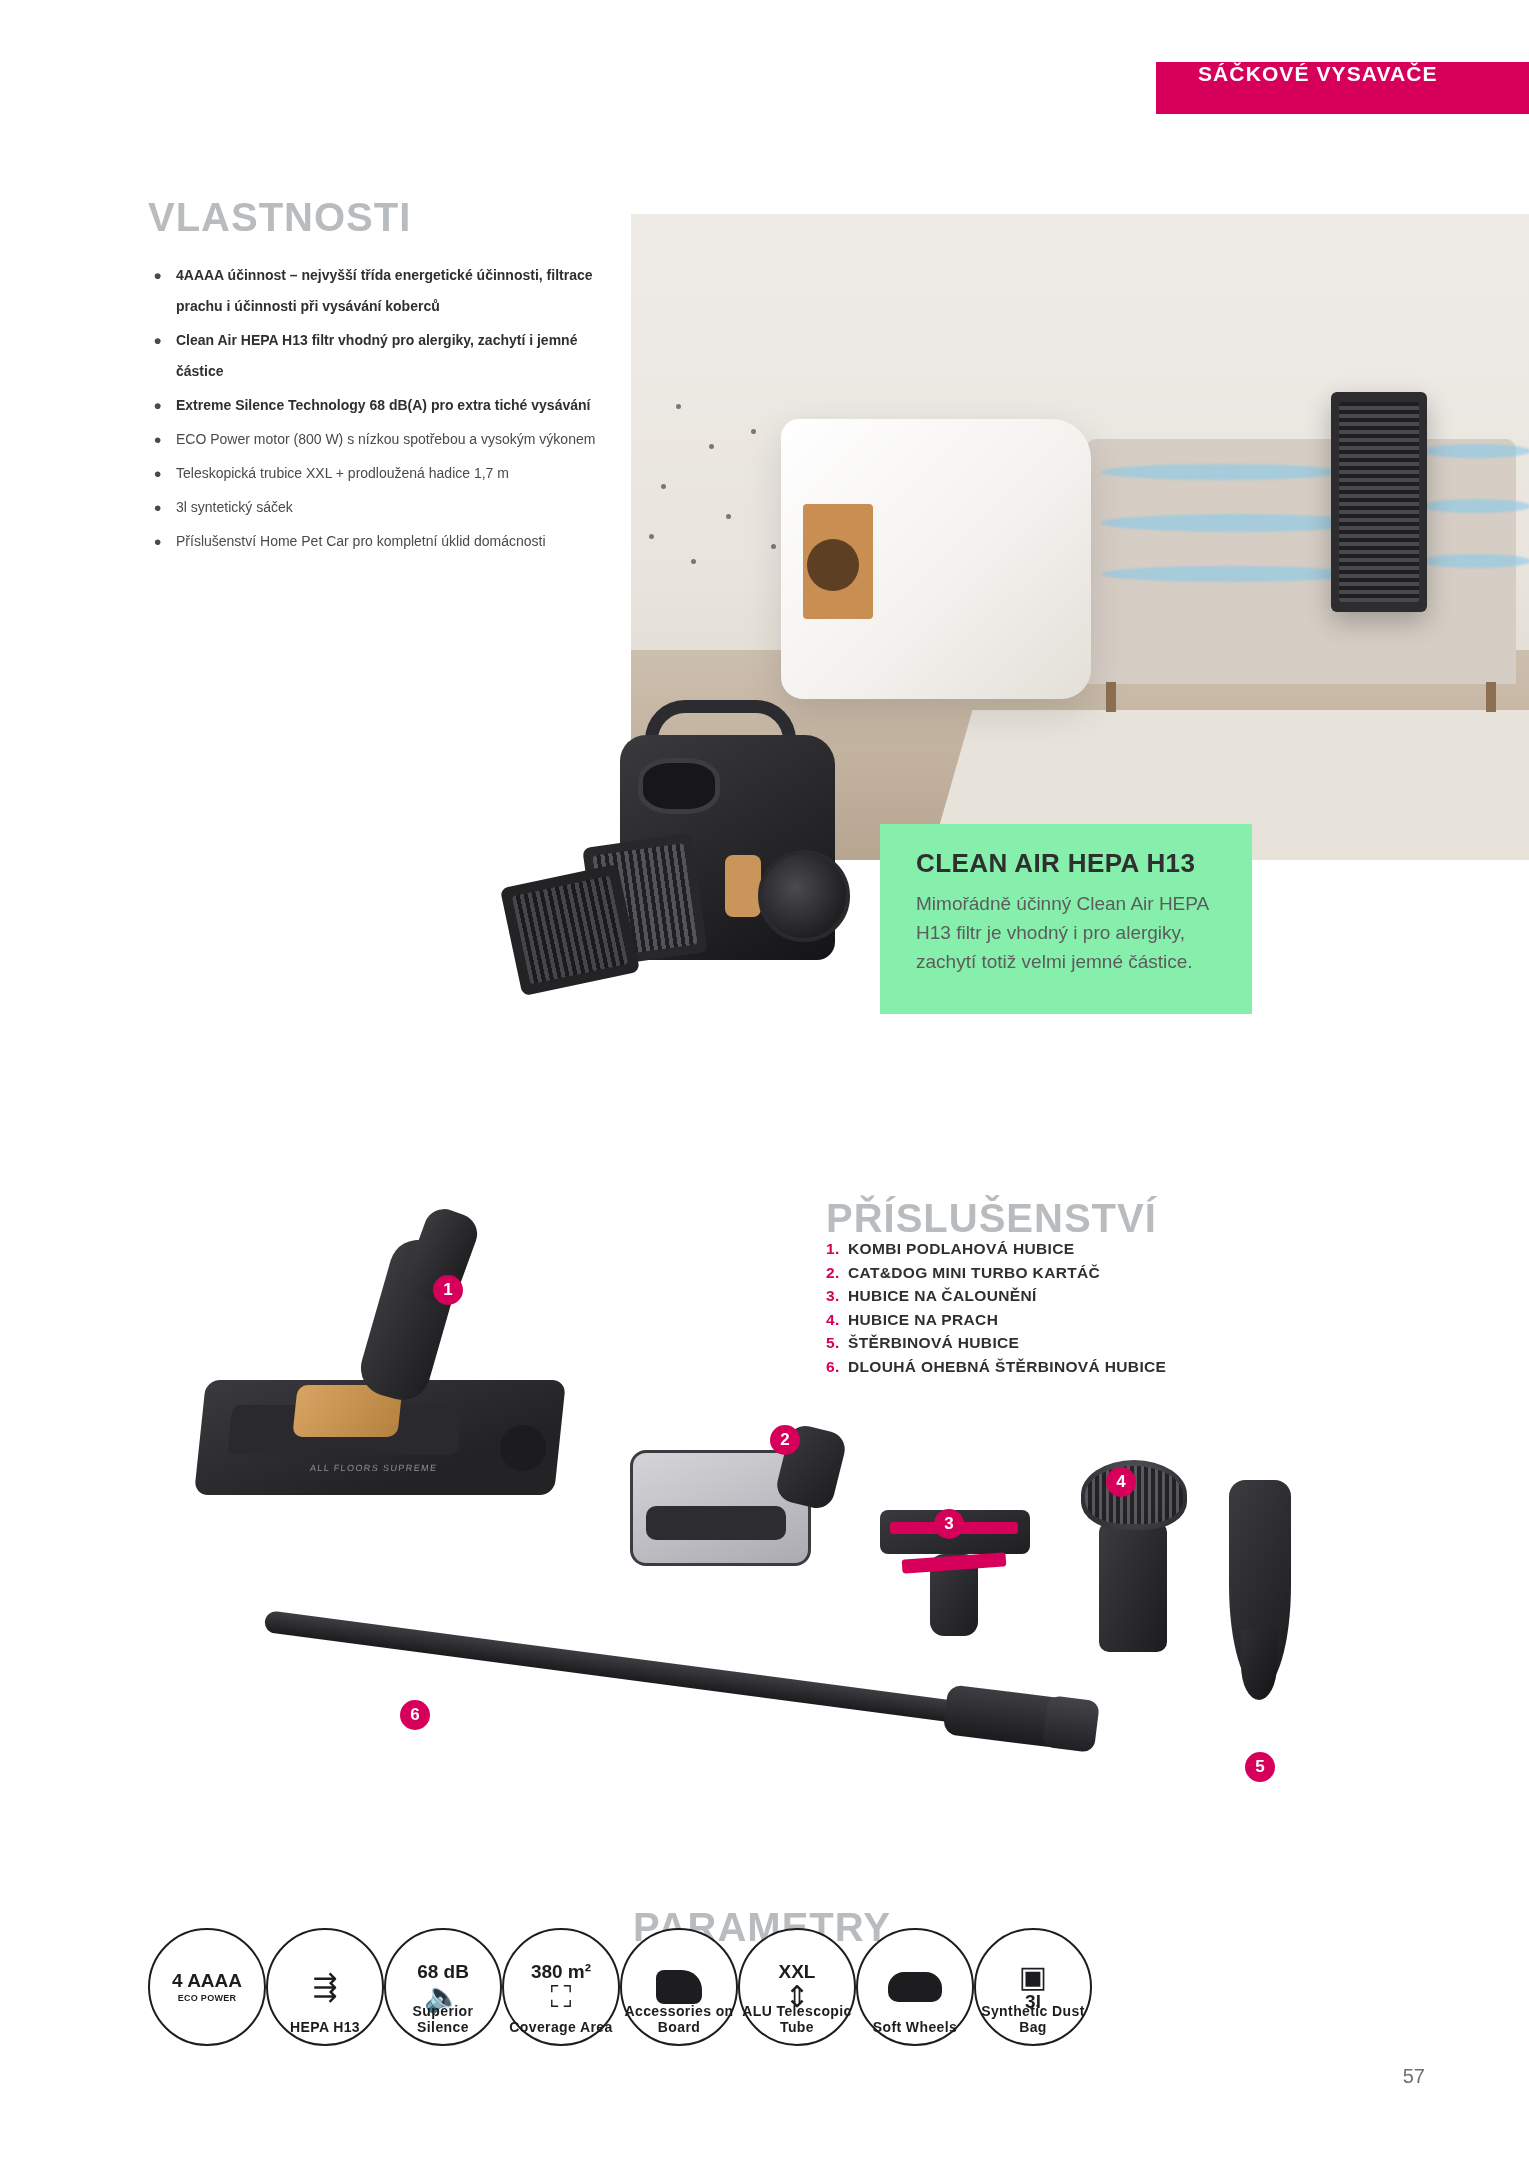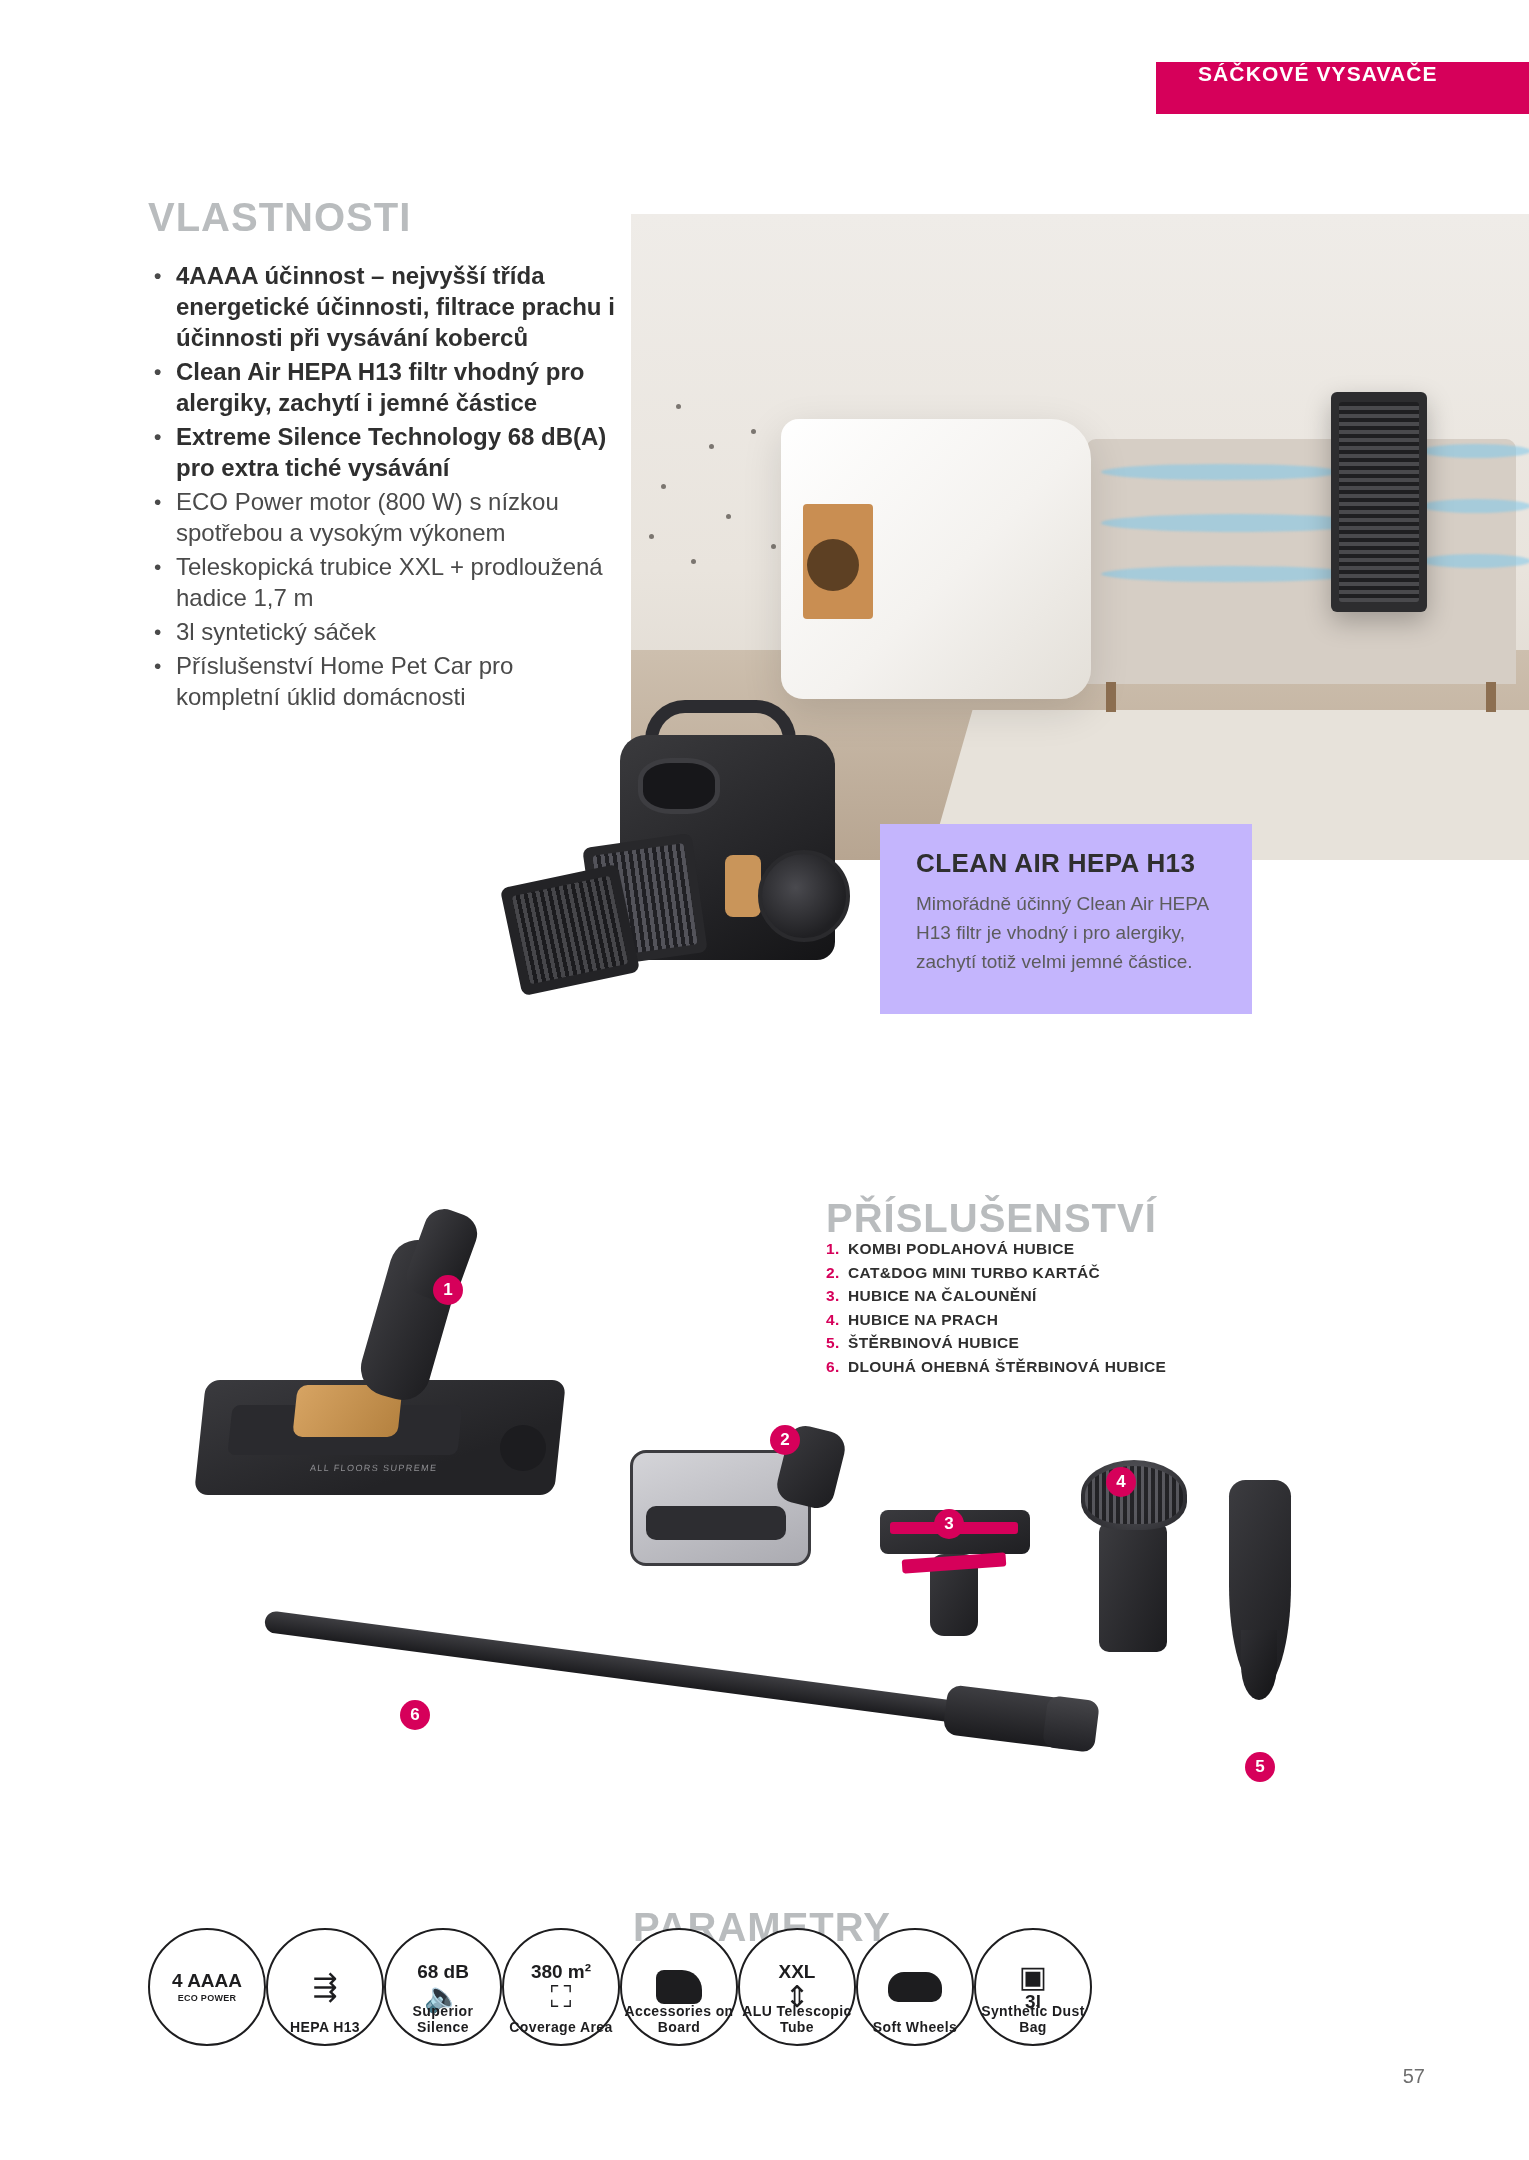--- a/index.html
+++ b/index.html
@@ -51,21 +51,21 @@
   }
   .feature-list {
     list-style: none;
     margin: 0;
     padding: 0;
   }
   .feature-list li {
     position: relative;
     padding-left: 28px;
     margin-bottom: 3px;
-    font-size: 24px;
+    font-size: 14px;
     line-height: 31px;
     color: #4a4a4a;
   }
   .feature-list li:before {
     content: "•";
     position: absolute;
     left: 6px;
     top: 0;
     font-size: 21px;
     line-height: 31px;
@@ -285,21 +285,21 @@
     border-radius: 4px;
   }
 
   
   .hepa-card {
     position: absolute;
     left: 880px;
     top: 824px;
     width: 372px;
     height: 190px;
-    background: #c4b5fd;
+    background: #86efac;
     padding: 24px 30px 0 36px;
     box-sizing: border-box;
   }
   .hepa-card h3 {
     margin: 0 0 10px 0;
     font-size: 26px;
     font-weight: bold;
     letter-spacing: 0.4px;
     color: #2f2f2f;
   }

